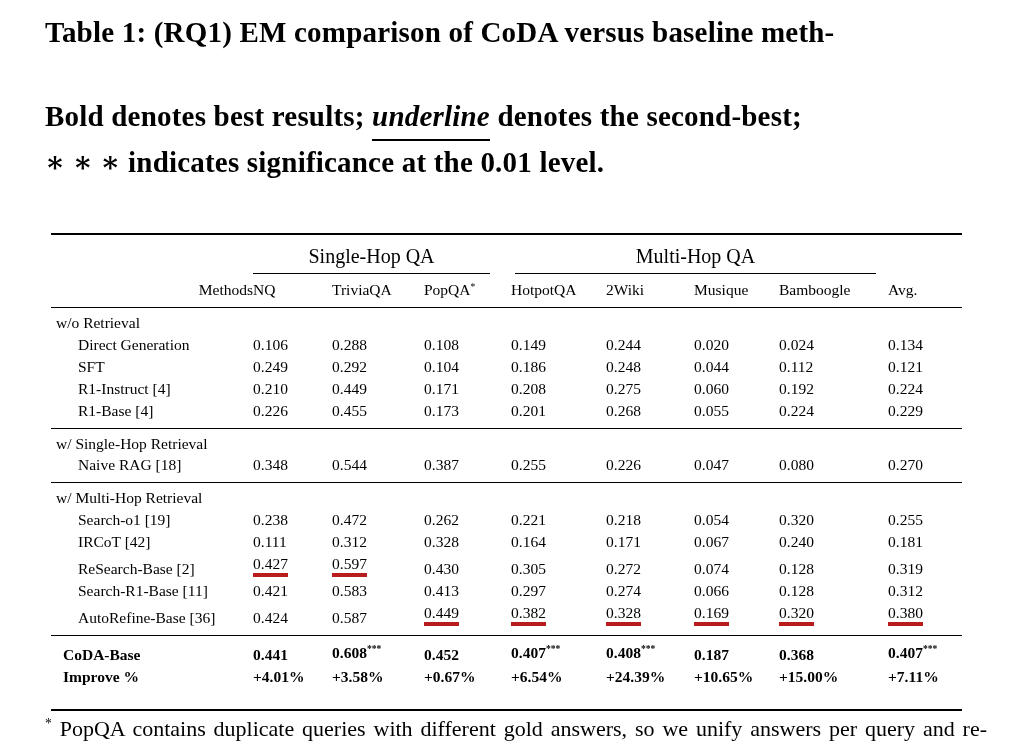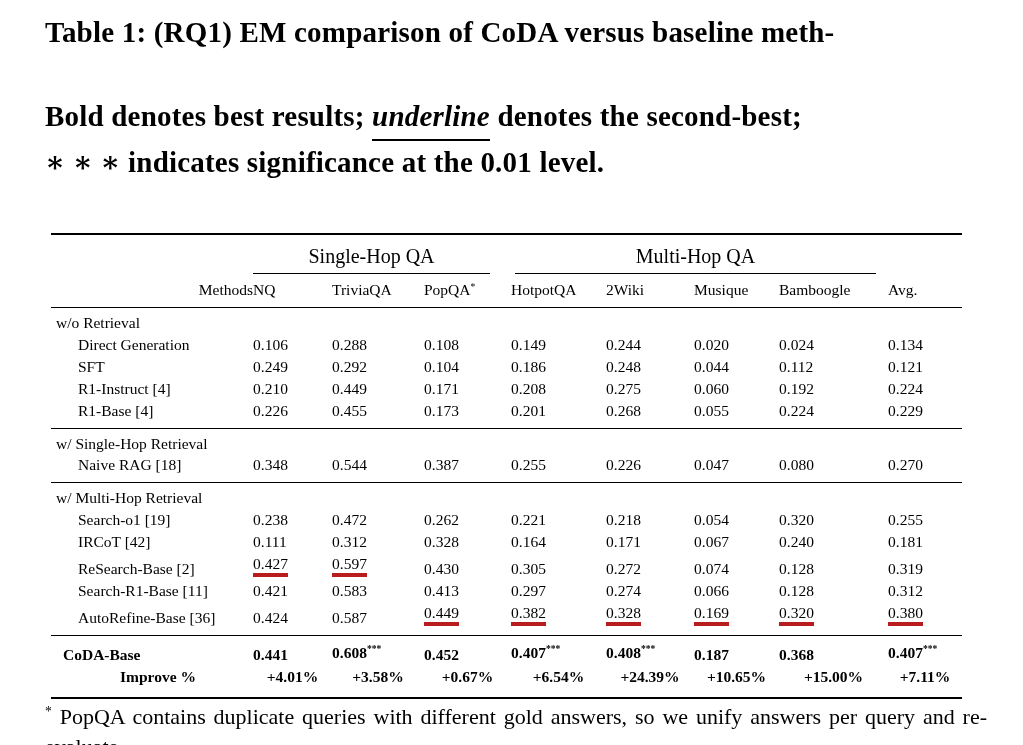--- a/index.html
+++ b/index.html
@@ -59,21 +59,21 @@
   tr.col-row th.methods-col { padding-left: 12px; text-align: right; }
   tbody td { padding: 2.5px 0; line-height: 17px; }
   tbody td.group-label { padding: 6px 0 2px 5px; }
   tbody td.method { padding-left: 27px; }
   tbody.group { border-bottom: 1px solid #000; }
   tbody.group tr.data-row:last-child td { padding-bottom: 9px; }
   tbody.summary { border-top: 1.5px solid #000; font-weight: bold; }
   tbody.summary td { font-weight: bold; }
   tbody.summary td.method { padding-left: 12px; }
   tbody.summary tr:first-child td { padding-top: 8px; }
-  tbody.summary tr:last-child td { padding-bottom: 12px; text-align: center; }
+  tbody.summary tr:last-child td { padding-bottom: 24px; }
   .unum {
     display: inline-block;
     border-bottom: 4px solid #b91c1c;
     padding-bottom: 1px;
     line-height: 16px;
   }
   sup.stars, sup.fn {
     font-size: 0.62em;
     vertical-align: baseline;
     position: relative;

